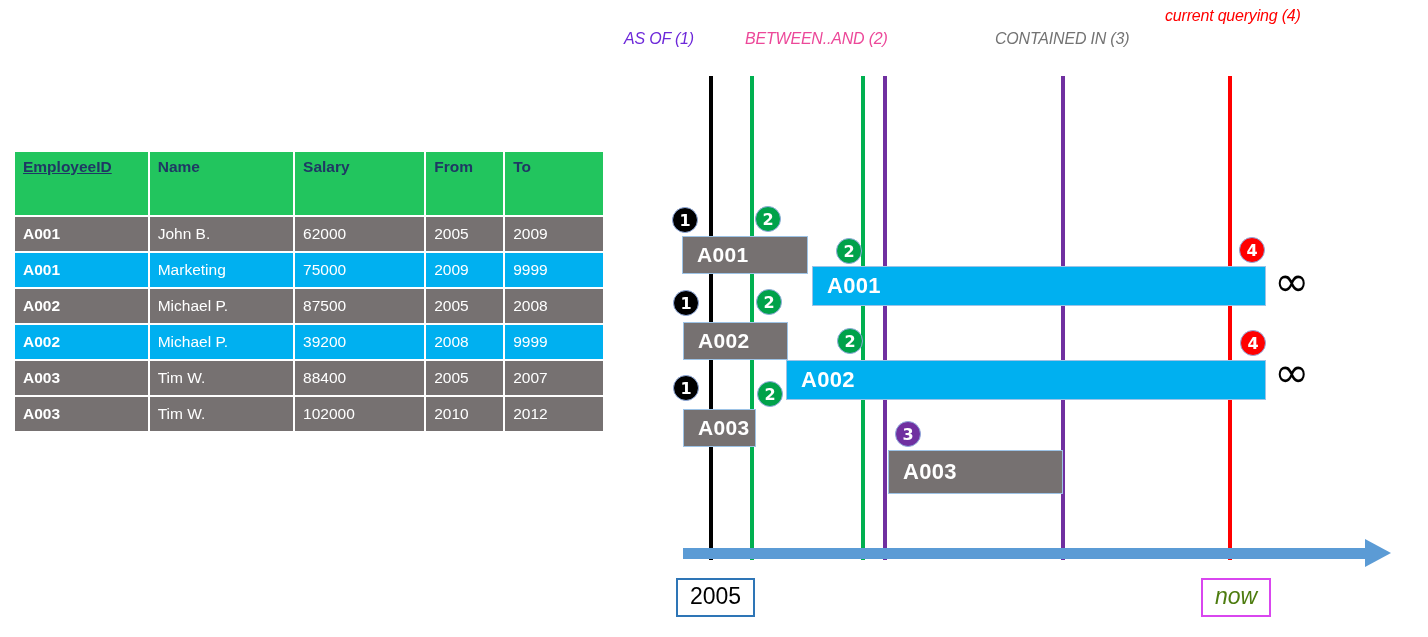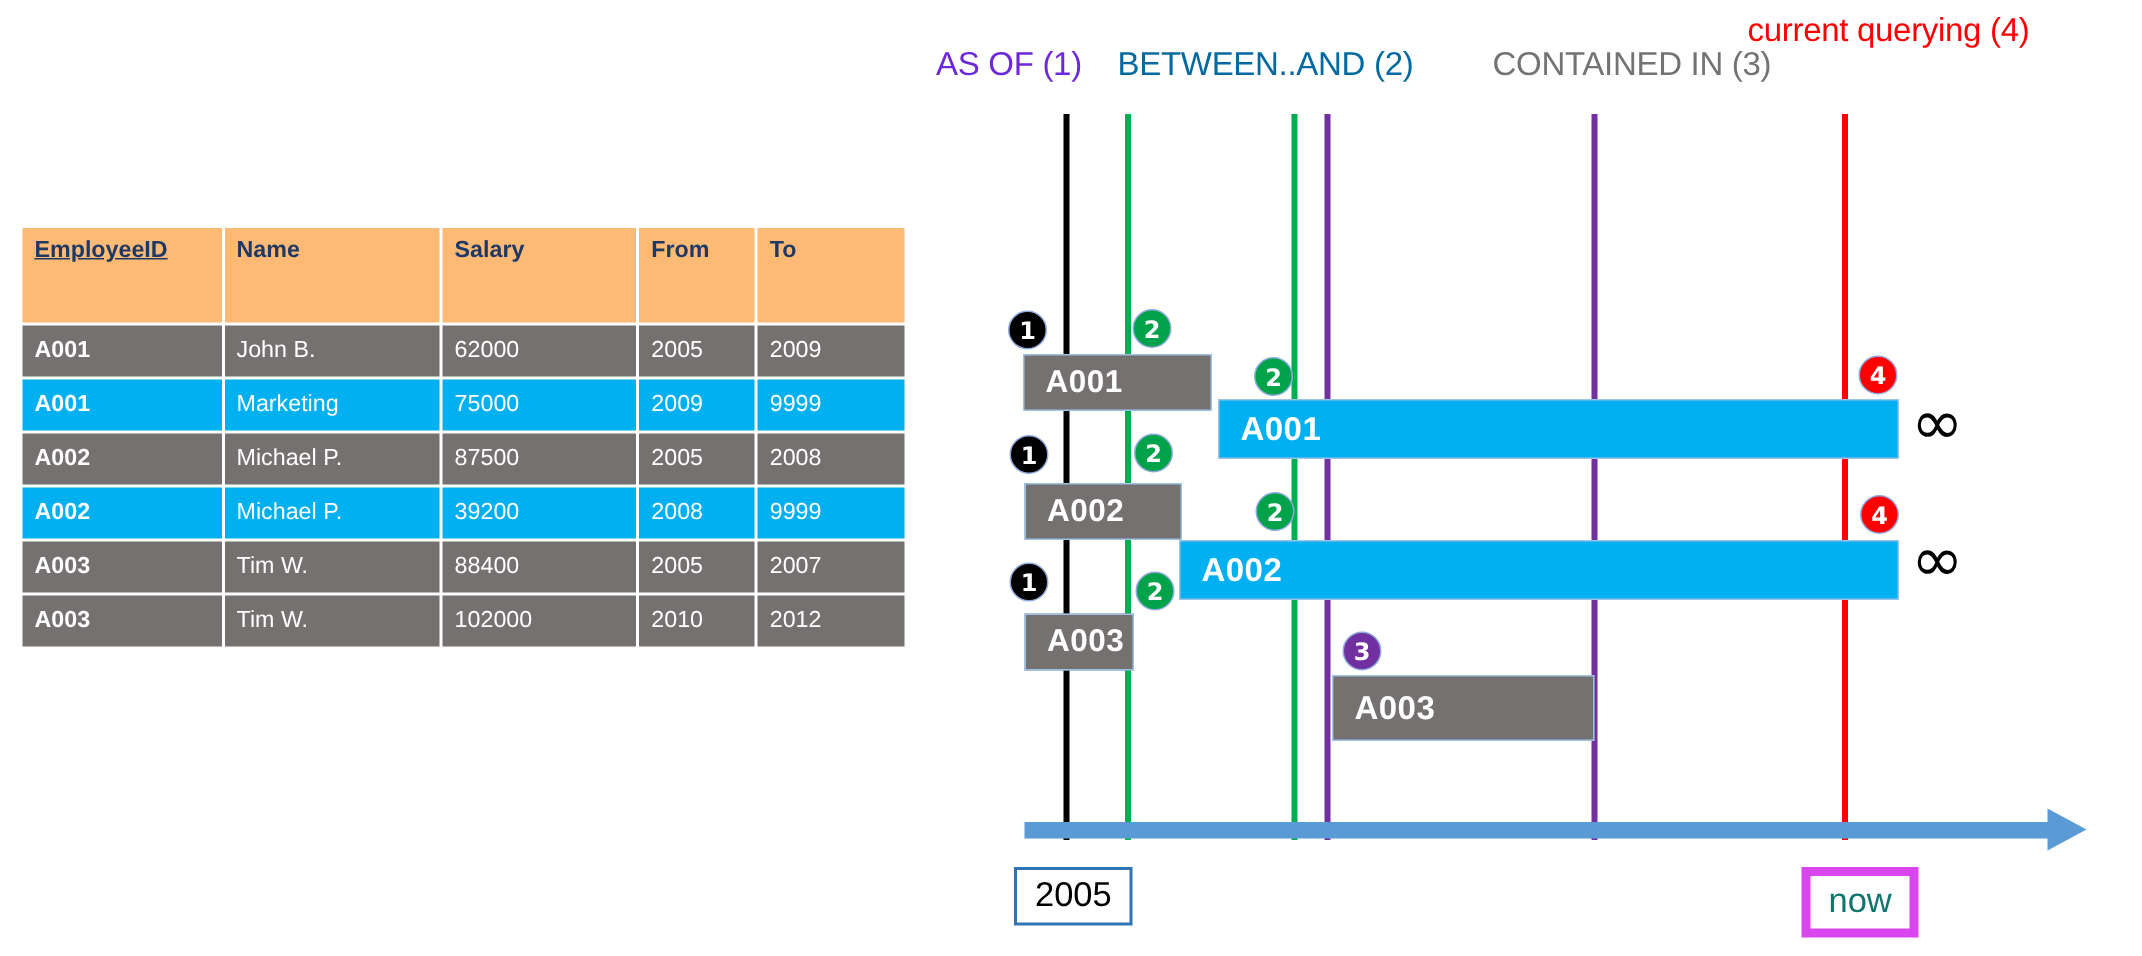--- a/index.html
+++ b/index.html
@@ -18,21 +18,21 @@
   
   #employee-table {
     position: absolute;
     left: 13px;
     top: 150px;
     width: 592px;
     border-collapse: separate;
     border-spacing: 2px;
   }
   #employee-table th {
-    background: #fdba74;
+    background: #22c55e;
     color: #1F3864;
     font-weight: bold;
     font-size: 15.5px;
     text-align: left;
     padding: 6px 8px 38px 8px;
     vertical-align: top;
     line-height: 1.2;
   }
   #employee-table th .hdr-underline {
     text-decoration: underline;
@@ -55,26 +55,27 @@
   #employee-table col.c-to   { width: 100px; }
 
   
   #diagram {
     position: absolute;
     left: 0; top: 0;
     width: 1428px; height: 637px;
   }
   .legend {
     position: absolute;
-    font-size: 22px;
+    font-size: 16px;
     white-space: nowrap;
     letter-spacing: -0.2px;
+    font-style: italic;
   }
   #legend-asof      { left: 624px;  top: 30px;  color: #6d28d9; }
-  #legend-between   { left: 745px;  top: 30px;  color: #0369a1; text-align: center; }
+  #legend-between   { left: 745px;  top: 30px;  color: #ec4899; text-align: center; }
   #legend-contained { left: 995px;  top: 30px;  color: #737373; }
   #legend-current   { left: 1165px; top: 6px;   color: #FF0000; line-height: 1.28; }
 
   
   .vline {
     position: absolute;
     width: 4px;
     top: 76px;
     height: 484px;
   }
@@ -161,22 +162,23 @@
     background: #ffffff;
     box-sizing: border-box;
   }
   #label-2005 {
     left: 676px;  top: 578px;
     border: 2px solid #2E75B6;
     color: #000000;
   }
   #label-now {
     left: 1201px; top: 578px;
-    border: 6px solid #d946ef;
-    color: #0f766e;
+    border: 2px solid #d946ef;
+    color: #4d7c0f;
+    font-style: italic;
   }
   #label-period {
     position: absolute;
     left: 841px;  top: 574px;
     font-size: 30px;
     color: #000000;
     white-space: nowrap;
   }
 </style>
 </head>

